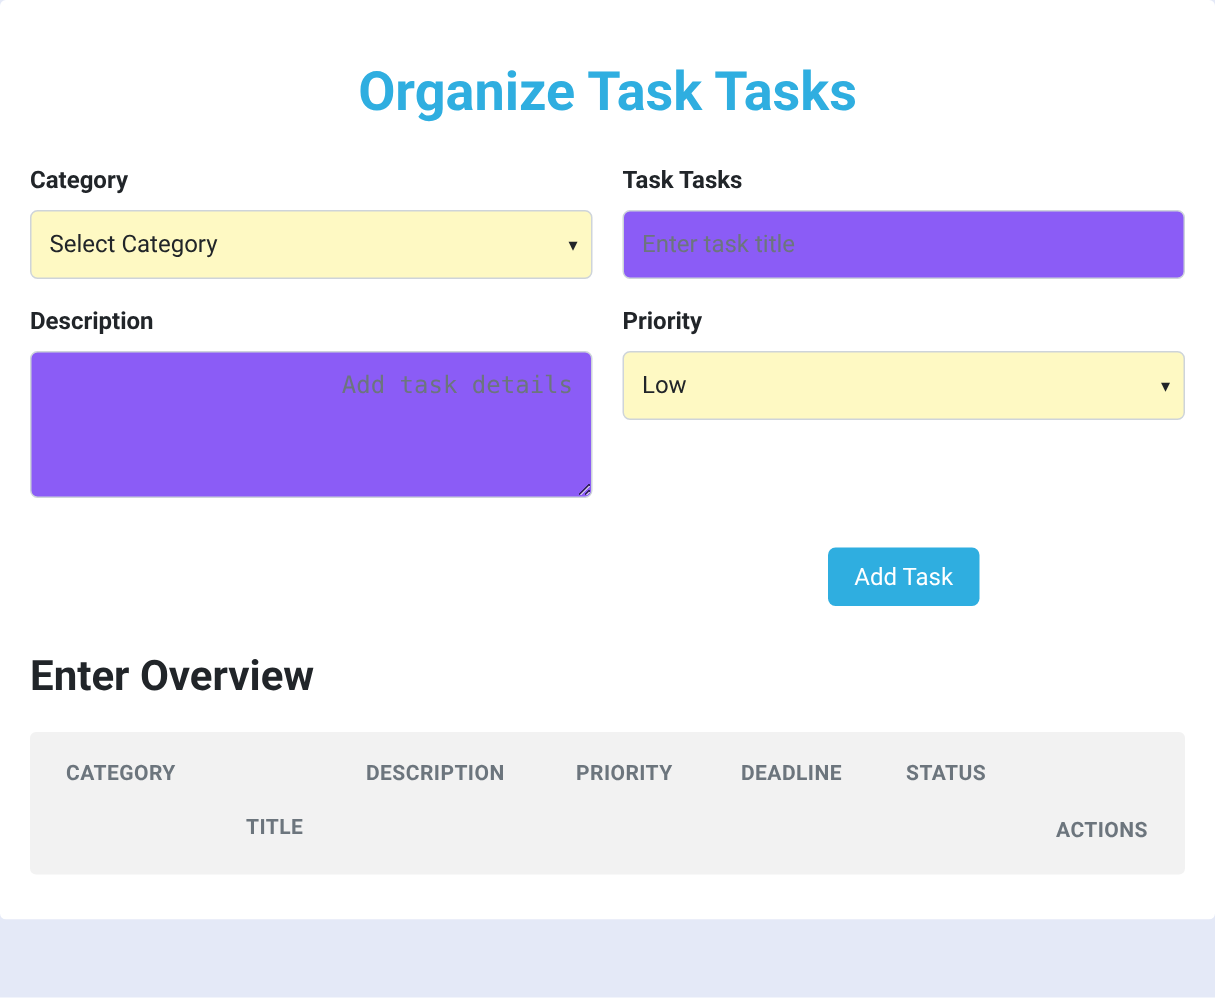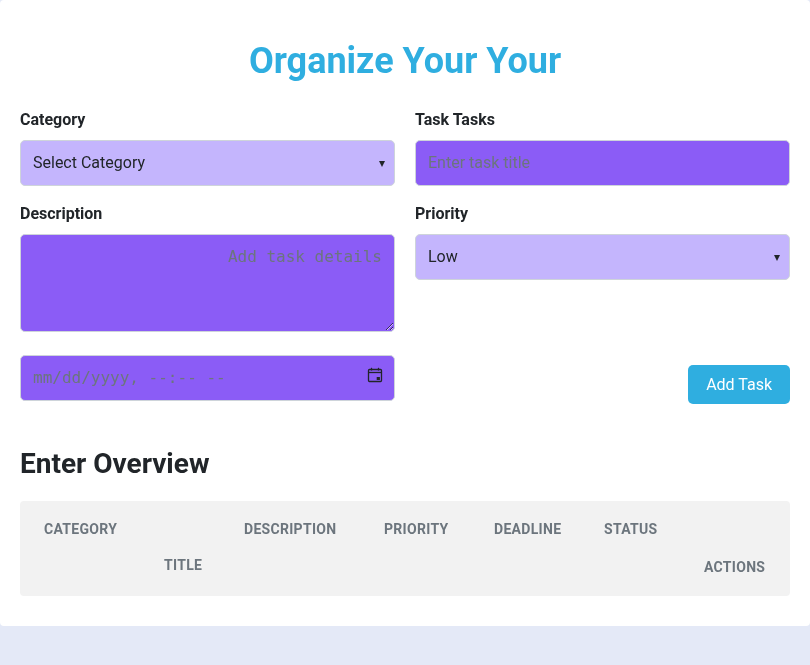--- a/index.html
+++ b/index.html
@@ -53,21 +53,21 @@
       border: 1px solid #ced4da;
       border-radius: 5px;
       background: #8b5cf6;
       color: #212529;
       font-family: inherit;
     }
     .form-control::placeholder {
       color: #6c757d;
     }
     .form-select {
-      background: #c4b5fd;
+      background: #fef9c3;
       appearance: none;
       -webkit-appearance: none;
       padding-right: 30px;
       background-image: none;
       position: relative;
     }
     .select-wrap {
       position: relative;
     }
     .select-caret {
@@ -94,21 +94,21 @@
     .date-icon {
       position: absolute;
       right: 12px;
       top: 50%;
       transform: translateY(-50%);
       pointer-events: none;
       color: #212529;
     }
     .btn-container {
       display: flex;
-      justify-content: flex-end;
+      justify-content: center;
       align-items: flex-start;
       padding-top: 10px;
     }
     .btn-primary {
       background: #2faee0;
       border: none;
       color: #ffffff;
       padding: 10px 18px;
       font-size: 16px;
       border-radius: 5px;
@@ -143,21 +143,21 @@
     .th-priority { flex: 0 0 110px; }
     .th-deadline { flex: 0 0 110px; }
     .th-status   { flex: 0 0 100px; }
     .th-actions  { flex: 0 0 100px; margin-top: 38px; }
   </style>
 </head>
 <body>
 
 <div class="panel">
 
-  <h1 class="page-title">Organize Your Your</h1>
+  <h1 class="page-title">Organize Task Tasks</h1>
 
   <div class="form-grid">
 
     <div class="form-group">
       <label class="form-label">Category</label>
       <div class="select-wrap">
         <select class="form-select">
           <option>Select Category</option>
         </select>
         <span class="select-caret">▾</span>
@@ -178,32 +178,20 @@
       <label class="form-label">Priority</label>
       <div class="select-wrap">
         <select class="form-select">
           <option>Low</option>
         </select>
         <span class="select-caret">▾</span>
       </div>
     </div>
 
     <div class="form-group">
-      <div class="date-wrap">
-        <input type="text" class="form-control date-control" placeholder="mm/dd/yyyy, --:-- --" style="">
-        <span class="date-icon">
-          <svg width="16" height="16" viewBox="0 0 16 16" fill="currentColor">
-            <rect x="1.5" y="2.5" width="13" height="12" rx="1" ry="1" fill="none" stroke="currentColor" stroke-width="1.3"></rect>
-            <line x1="1.5" y1="5.5" x2="14.5" y2="5.5" stroke="currentColor" stroke-width="1.3"></line>
-            <line x1="4.5" y1="0.8" x2="4.5" y2="3.5" stroke="currentColor" stroke-width="1.3"></line>
-            <line x1="11.5" y1="0.8" x2="11.5" y2="3.5" stroke="currentColor" stroke-width="1.3"></line>
-            <rect x="9.7" y="10" width="3.2" height="3" fill="currentColor"></rect>
-          </svg>
-        </span>
-      </div>
     </div>
 
     <div class="btn-container">
       <button class="btn-primary">Add Task</button>
     </div>
 
   </div>
 
   <h2 class="overview-title">Enter Overview</h2>
 

